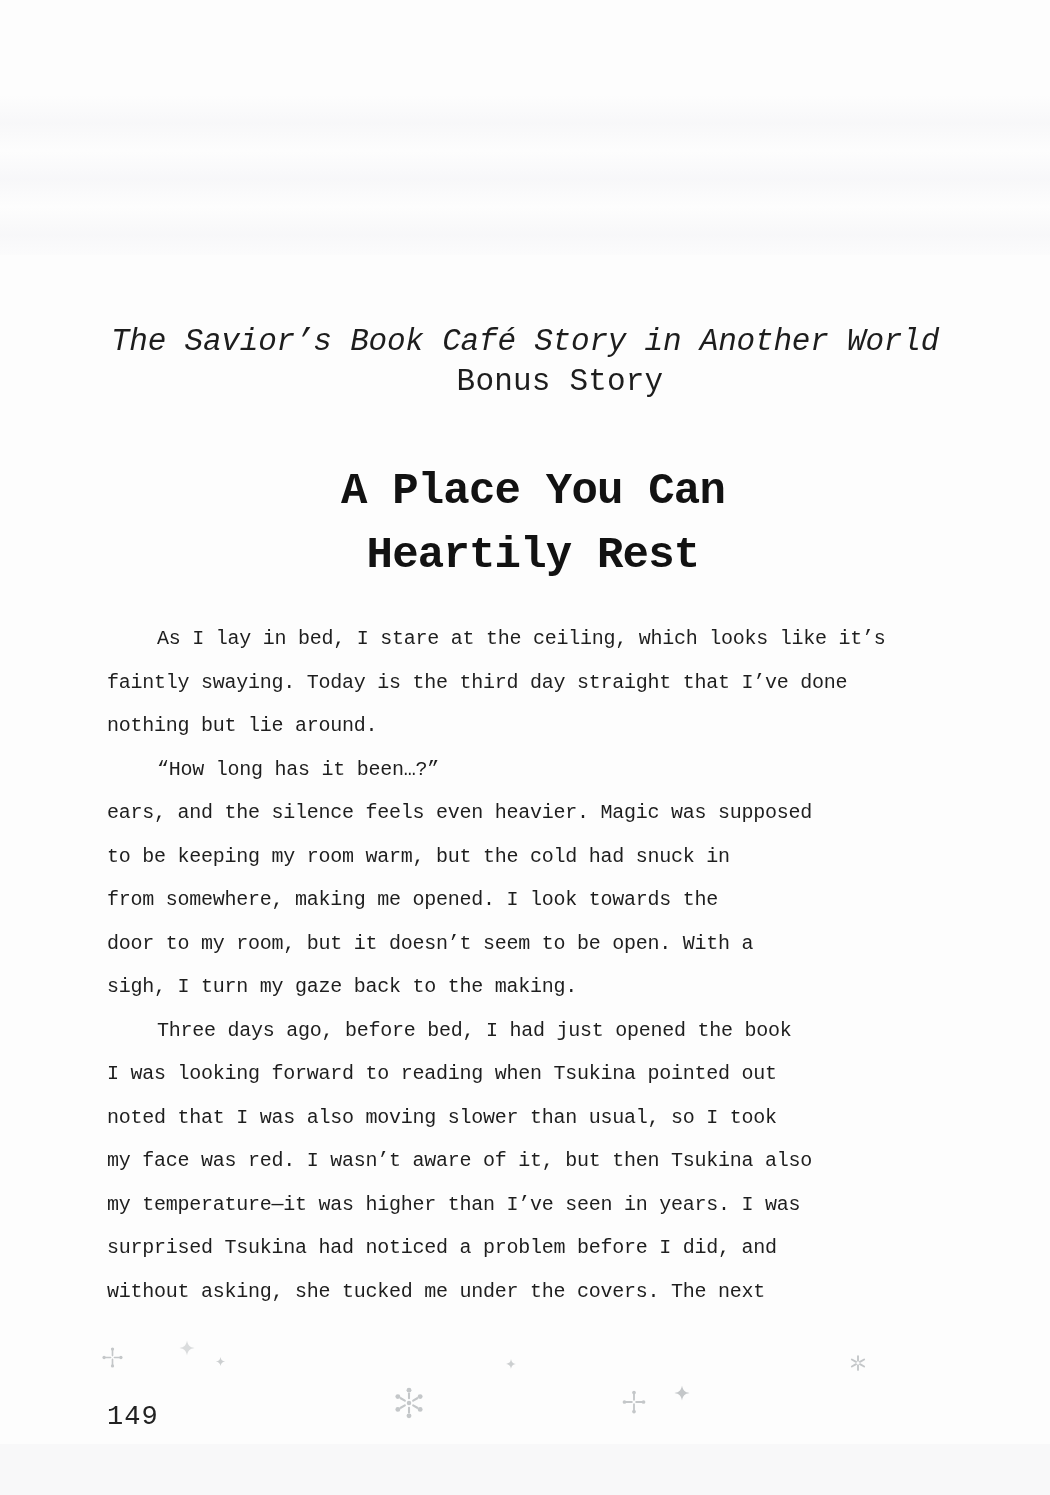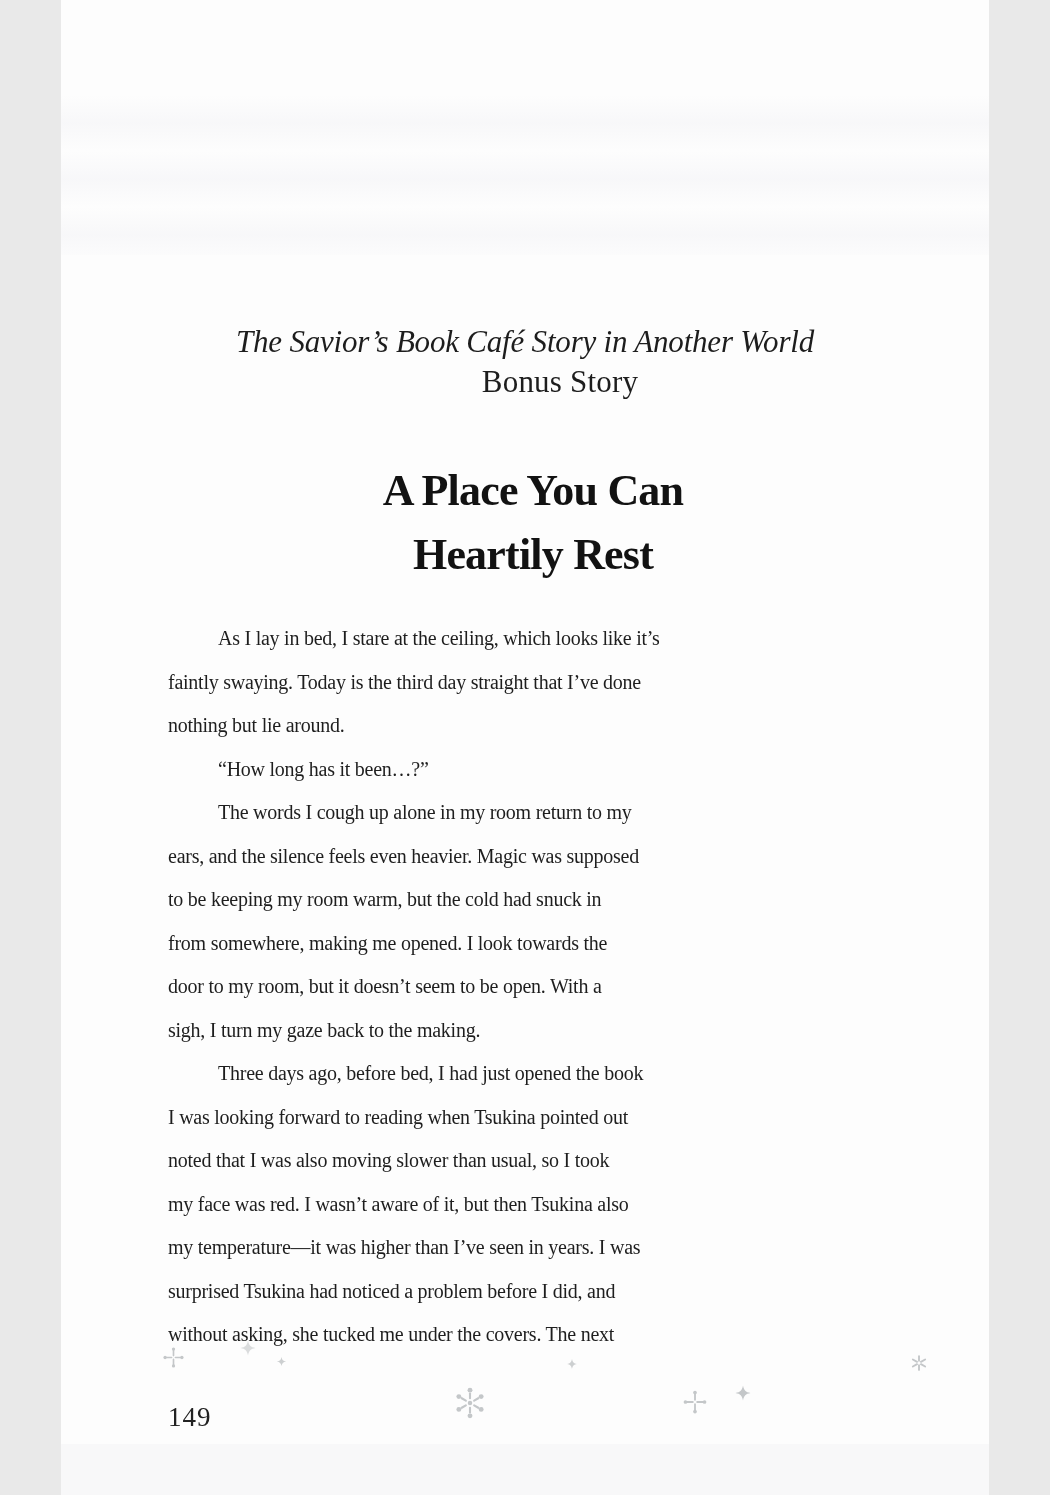--- a/index.html
+++ b/index.html
@@ -1,22 +1,22 @@
 <!DOCTYPE html>
 <html><head>
 <meta charset="utf-8">
 <style>
   html,body{margin:0;padding:0;background:#e9e9e9;}
   .page{
     position:relative;
-    width:928px;height:1495px;
+    width:1050px;height:1495px;
     margin:0 auto;
     background:#fdfdfd;
     overflow:hidden;
-    font-family:Liberation Serif, serif;
+    font-family:Liberation Mono, monospace;
     color:#1c1c1c;
   }
   
   .scan-bands{
     position:absolute;left:0;top:95px;width:100%;height:160px;
     background:repeating-linear-gradient(
       to bottom,
       rgba(245,245,247,0.0) 0px,
       rgba(243,243,246,0.55) 28px,
       rgba(245,245,247,0.0) 56px);
@@ -89,21 +89,20 @@
   <div class="series-title">The Savior’s Book Café Story in Another World</div>
   <div class="bonus-label">Bonus Story</div>
 
   <h1 class="chapter-title"><span>A Place You Can</span><br><span>Heartily Rest</span></h1>
 
   <div class="body-text">
       <div class="line indent">As I lay in bed, I stare at the ceiling, which looks like it’s</div>
       <div class="line">faintly swaying. Today is the third day straight that I’ve done</div>
       <div class="line">nothing but lie around.</div>
       <div class="line indent">“How long has it been…?”</div>
-      <div class="line indent">The words I cough up alone in my room return to my</div>
       <div class="line">ears, and the silence feels even heavier. Magic was supposed</div>
       <div class="line">to be keeping my room warm, but the cold had snuck in</div>
       <div class="line">from somewhere, making me opened. I look towards the</div>
       <div class="line">door to my room, but it doesn’t seem to be open. With a</div>
       <div class="line">sigh, I turn my gaze back to the making.</div>
       <div class="line indent">Three days ago, before bed, I had just opened the book</div>
       <div class="line">I was looking forward to reading when Tsukina pointed out</div>
       <div class="line">noted that I was also moving slower than usual, so I took</div>
       <div class="line">my face was red. I wasn’t aware of it, but then Tsukina also</div>
       <div class="line">my temperature—it was higher than I’ve seen in years. I was</div>

